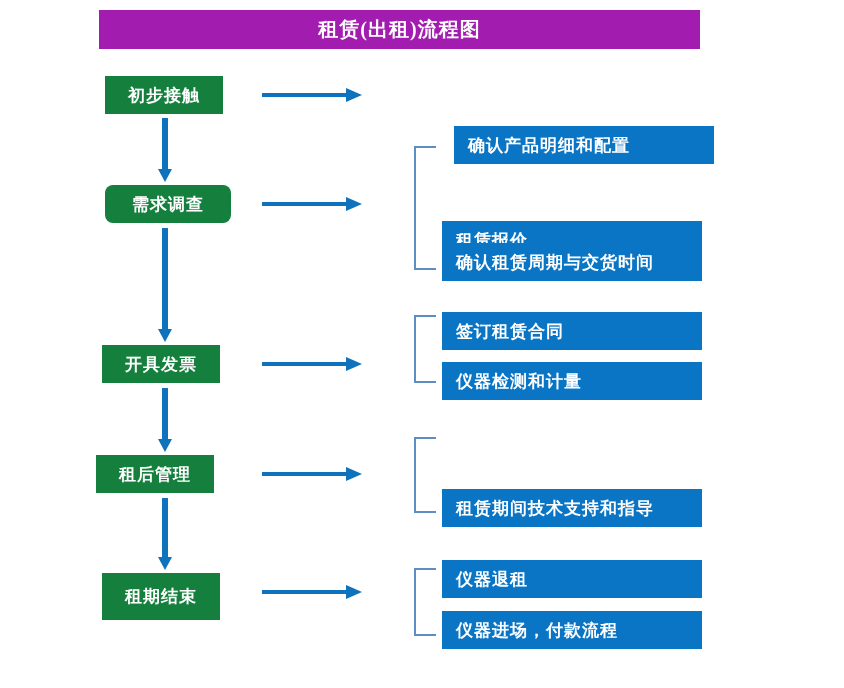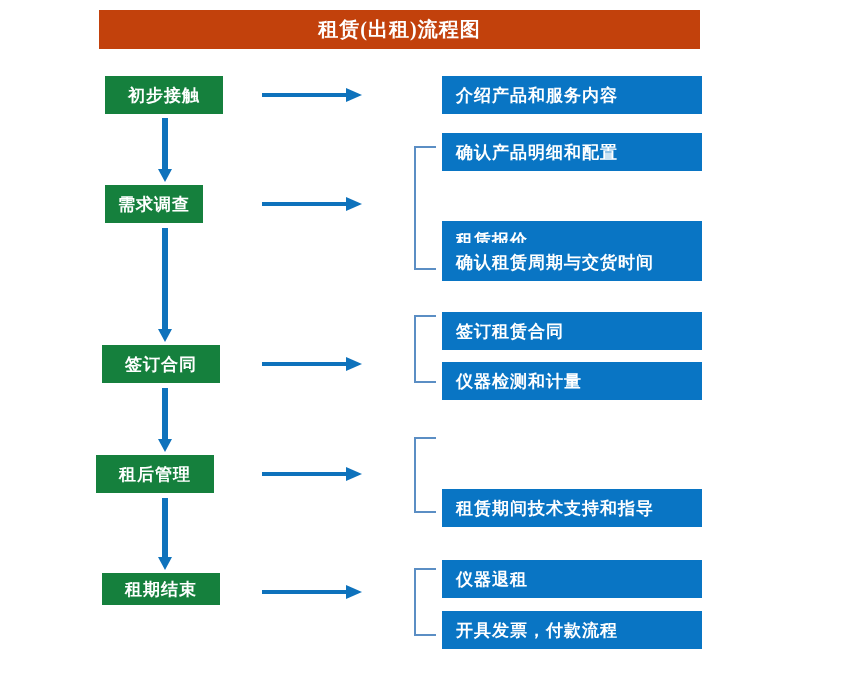--- a/index.html
+++ b/index.html
@@ -23,21 +23,21 @@
     height: 688px;
   }
 
   
   .title-banner {
     position: absolute;
     left: 99px;
     top: 10px;
     width: 601px;
     height: 39px;
-    background: #c2410c;
+    background: #a21caf;
     color: #ffffff;
     font-size: 20px;
     font-weight: bold;
     display: flex;
     align-items: center;
     justify-content: center;
     letter-spacing: 1px;
   }
 
   
@@ -132,27 +132,27 @@
 </style>
 </head>
 <body>
 
 <div id="canvas">
 
   <div class="title-banner">租赁(出租)流程图</div>
 
   <div class="stage-box" style="left:105px; top:76px;  width:118px; height:38px;">初步接触</div>
 
-  <div class="stage-box" style="left:105px; top:185px; width:98px; height:38px;">需求调查</div>
-
-  <div class="stage-box" style="left:102px; top:345px; width:118px; height:38px;">签订合同</div>
+  <div class="stage-box" style="left:105px; top:185px; width:126px; height:38px;border-radius:8px;">需求调查</div>
+
+  <div class="stage-box" style="left:102px; top:345px; width:118px; height:38px;">开具发票</div>
 
   <div class="stage-box" style="left:96px; top:455px; width:118px; height:38px;">租后管理</div>
 
-  <div class="stage-box" style="left:102px; top:573px; width:118px; height:32px;">租期结束</div>
+  <div class="stage-box" style="left:102px; top:573px; width:118px; height:47px;">租期结束</div>
 
   <div class="v-arrow" style="top:118px; height:64px;">
     <div class="shaft" style="height:51px;"></div>
     <div class="head" style="top:51px;"></div>
   </div>
 
   <div class="v-arrow" style="top:228px; height:114px;">
     <div class="shaft" style="height:101px;"></div>
     <div class="head" style="top:101px;"></div>
   </div>
@@ -186,32 +186,31 @@
   <div class="h-arrow" style="top:584px;">
     <div class="shaft"></div>
       <div class="head"></div>
   </div>
 
   <div class="bracket" style="top:146px; height:124px;"></div>
   <div class="bracket" style="top:315px; height:68px;"></div>
   <div class="bracket" style="top:437px; height:76px;"></div>
   <div class="bracket" style="top:568px; height:68px;"></div>
 
-  <div class="detail-box" style="top:76px;">介绍产品和服务内容</div>
-
-  <div class="detail-box" style="top:133px;">确认产品明细和配置</div>
+
+  <div class="detail-box" style="top:126px;margin-left:12px;">确认产品明细和配置</div>
 
   <div class="detail-box" style="top:185px;margin-top:36px;">租赁报价</div>
 
   <div class="detail-box" style="top:243px;">确认租赁周期与交货时间</div>
 
   <div class="detail-box" style="top:312px;">签订租赁合同</div>
 
   <div class="detail-box" style="top:362px;">仪器检测和计量</div>
 
 
   <div class="detail-box" style="top:560px;">仪器退租</div>
 
   <div class="detail-box" style="top:489px;">租赁期间技术支持和指导</div>
 
-  <div class="detail-box" style="top:611px;">开具发票，付款流程</div>
+  <div class="detail-box" style="top:611px;">仪器进场，付款流程</div>
 
 </div>
 
 </body></html>

